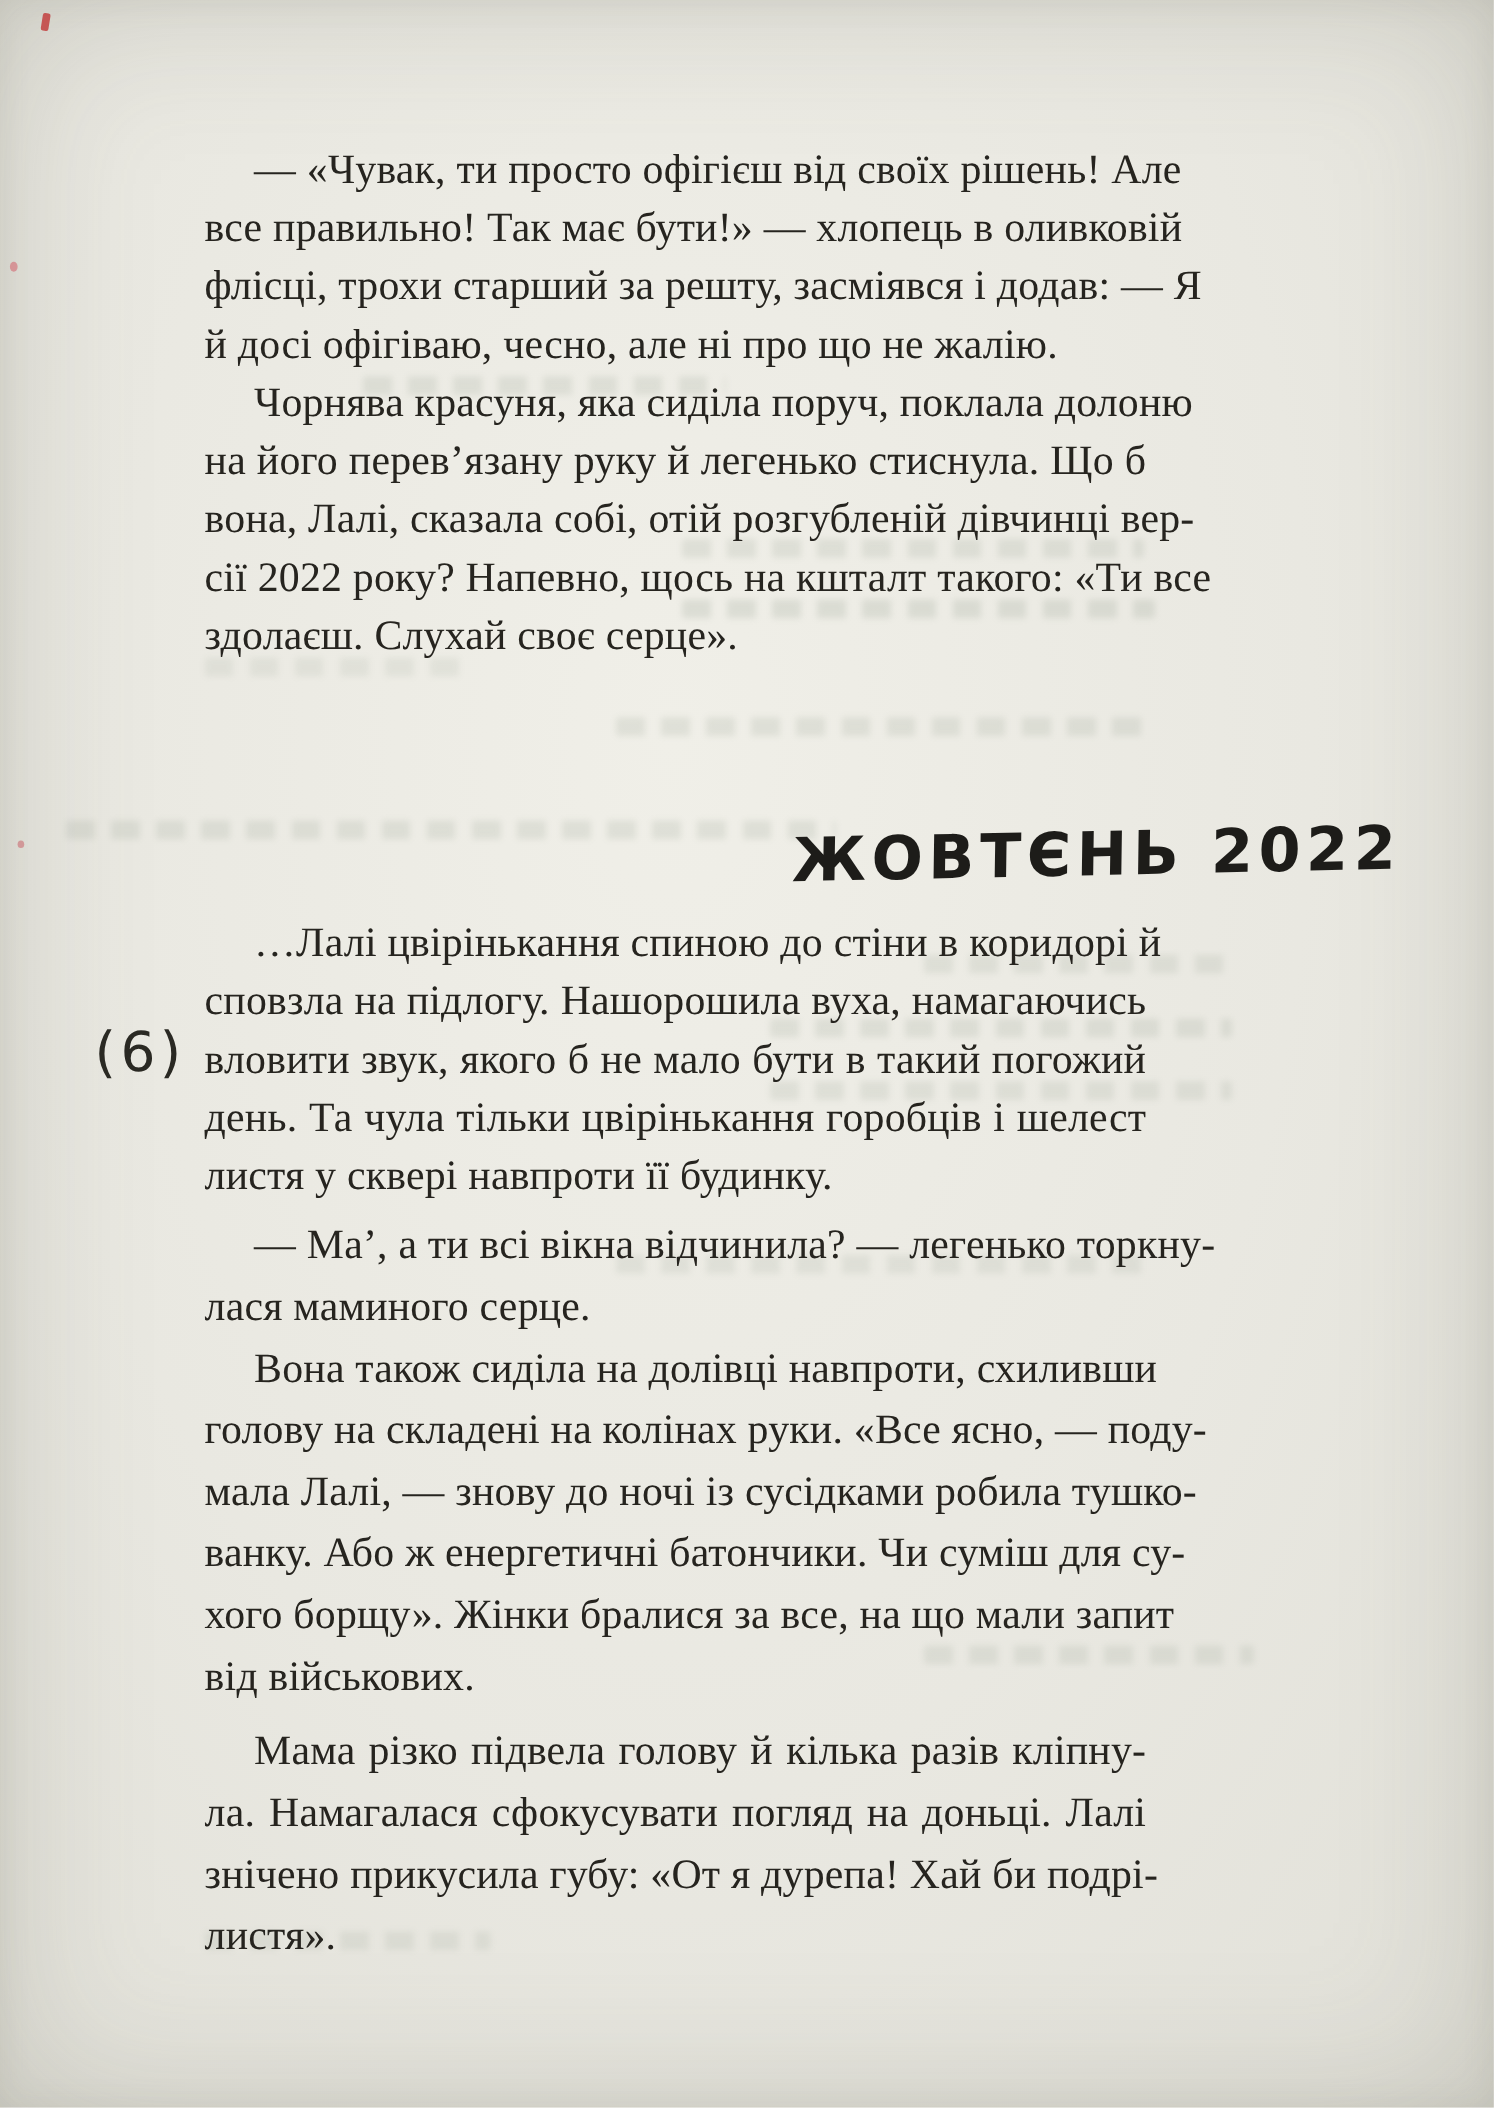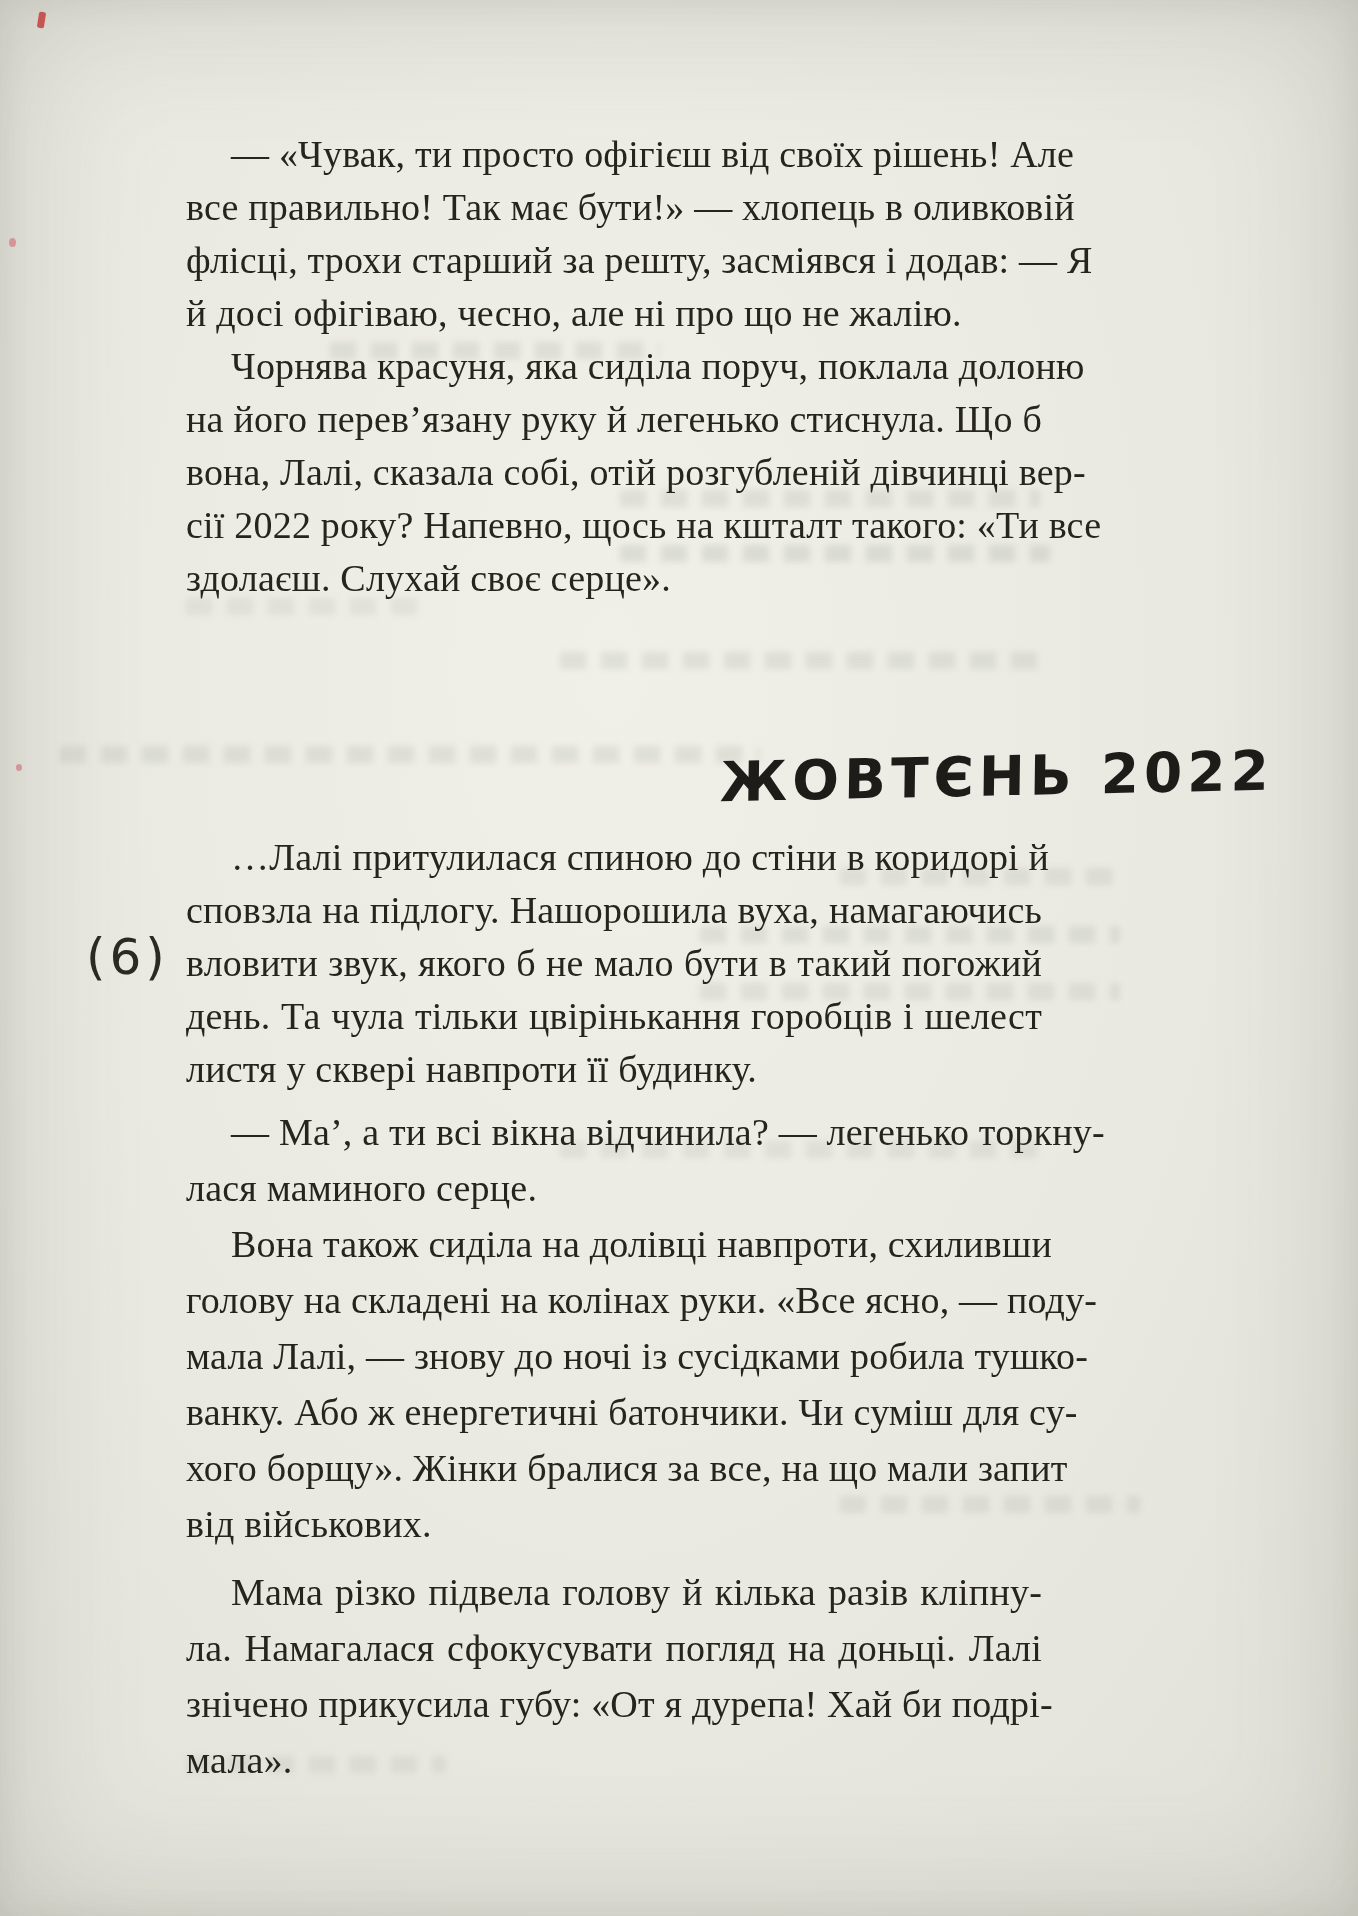--- a/index.html
+++ b/index.html
@@ -109,21 +109,21 @@
     </div>
     <div class="block paragraph">
       <div class="line first">Чорнява красуня, яка сиділа поруч, поклала долоню</div>
       <div class="line">на його перев’язану руку й легенько стиснула. Що б</div>
       <div class="line">вона, Лалі, сказала собі, отій розгубленій дівчинці вер-</div>
       <div class="line">сії 2022 року? Напевно, щось на кшталт такого: «Ти все</div>
       <div class="line last">здолаєш. Слухай своє серце».</div>
     </div>
     <div class="block heading">ЖОВТЄНЬ 2022</div>
     <div class="block paragraph">
-      <div class="line first">…Лалі притулилася спиною до стіни в коридорі й</div>
+      <div class="line first">…Лалі цвірінькання спиною до стіни в коридорі й</div>
       <div class="line">сповзла на підлогу. Нашорошила вуха, намагаючись</div>
       <div class="line">вловити звук, якого б не мало бути в такий погожий</div>
       <div class="line">день. Та чула тільки цвірінькання горобців і шелест</div>
       <div class="line last">листя у сквері навпроти її будинку.</div>
     </div>
     <div class="block paragraph">
       <div class="line first">— Ма’, а ти всі вікна відчинила? — легенько торкну-</div>
       <div class="line last">лася маминого серце.</div>
     </div>
     <div class="block paragraph">
@@ -131,15 +131,15 @@
       <div class="line">голову на складені на колінах руки. «Все ясно, — поду-</div>
       <div class="line">мала Лалі, — знову до ночі із сусідками робила тушко-</div>
       <div class="line">ванку. Або ж енергетичні батончики. Чи суміш для су-</div>
       <div class="line">хого борщу». Жінки бралися за все, на що мали запит</div>
       <div class="line last">від військових.</div>
     </div>
     <div class="block paragraph">
       <div class="line first">Мама різко підвела голову й кілька разів кліпну-</div>
       <div class="line">ла. Намагалася сфокусувати погляд на доньці. Лалі</div>
       <div class="line">знічено прикусила губу: «От я дурепа! Хай би подрі-</div>
-      <div class="line last">мала».</div>
+      <div class="line last">листя».</div>
     </div>
   </div>
 
 </body></html>

